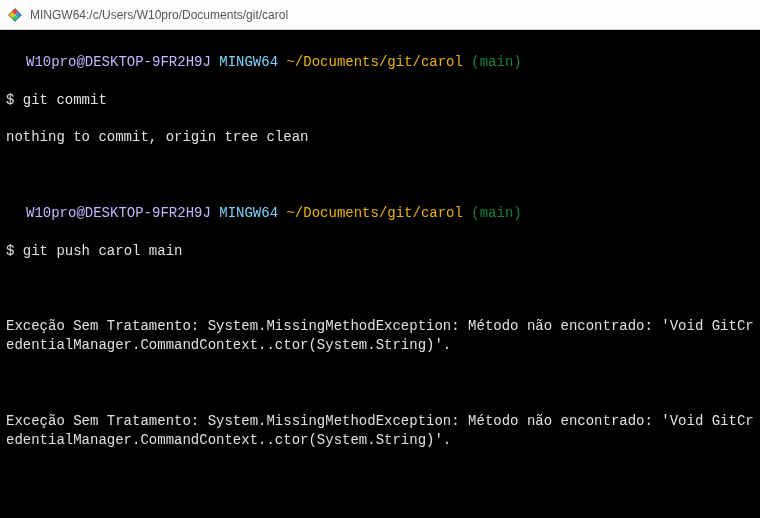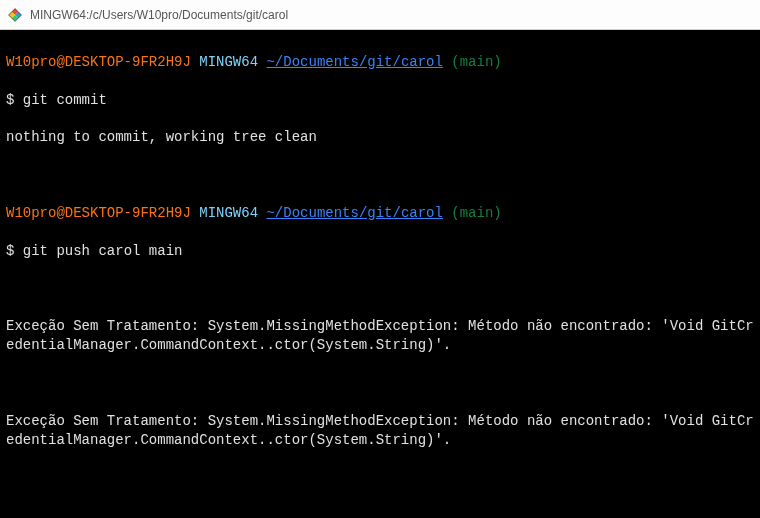--- a/index.html
+++ b/index.html
@@ -44,23 +44,23 @@
       background: #000000;
       padding: 4px 6px;
       font-family: "Consolas", "Courier New", monospace;
       font-size: 14px;
       line-height: 1.35;
       color: #e0e0e0;
       overflow: hidden;
       white-space: pre-wrap;
       word-break: break-all;
     }
-    .ps-user { color: #f97316; }
+    .ps-user { color: #c4b5fd; margin-left: 20px; }
     .ps-env  { color: #7dd3fc; }
-    .ps-path { color: #3b82f6; text-decoration: underline; }
+    .ps-path { color: #eab308; }
     .ps-branch { color: #15803d; }
     .out { color: #e0e0e0; }
     .block { display: block; }
     .empty { height: 1.35em; }
   </style>
 </head>
 <body>
 
 <div class="window">
 
@@ -74,21 +74,21 @@
         <polygon points="7,7 10,10 7,13 4,10" fill="#2ecc71"></polygon>
         <polygon points="4,4 7,7 4,10 1,7" fill="#f1c40f"></polygon>
       </svg>
     </span>
     <span>MINGW64:/c/Users/W10pro/Documents/git/carol</span>
   </div>
 
   <div class="terminal">
 <span class="block"><span class="ps-user">W10pro@DESKTOP-9FR2H9J</span> <span class="ps-env">MINGW64</span> <span class="ps-path">~/Documents/git/carol</span> <span class="ps-branch">(main)</span></span>
 <span class="block"><span class="out">$</span> <span class="out">git commit</span></span>
-<span class="block out">nothing to commit, working tree clean</span>
+<span class="block out">nothing to commit, origin tree clean</span>
 <span class="block empty"></span>
 <span class="block"><span class="ps-user">W10pro@DESKTOP-9FR2H9J</span> <span class="ps-env">MINGW64</span> <span class="ps-path">~/Documents/git/carol</span> <span class="ps-branch">(main)</span></span>
 <span class="block"><span class="out">$</span> <span class="out">git push carol main</span></span>
 <span class="block empty"></span>
 <span class="block out">Exceção Sem Tratamento: System.MissingMethodException: Método não encontrado: 'Void GitCredentialManager.CommandContext..ctor(System.String)'.</span>
 <span class="block empty"></span>
 <span class="block out">Exceção Sem Tratamento: System.MissingMethodException: Método não encontrado: 'Void GitCredentialManager.CommandContext..ctor(System.String)'.</span>
 
 
 

